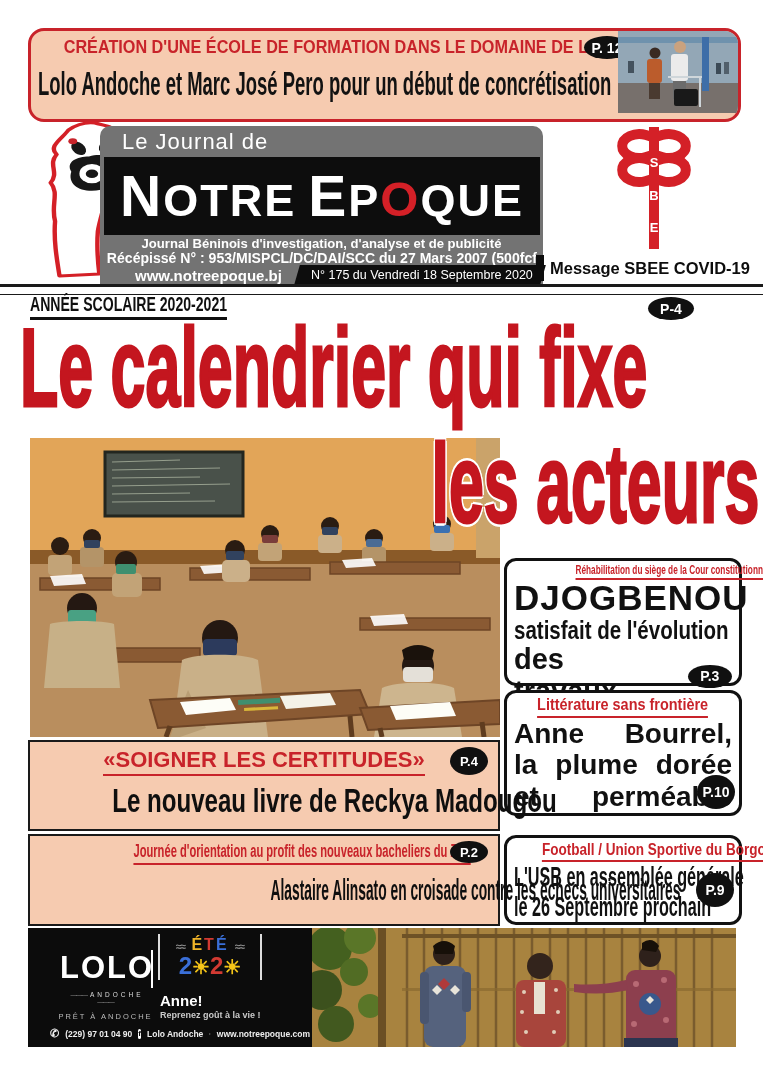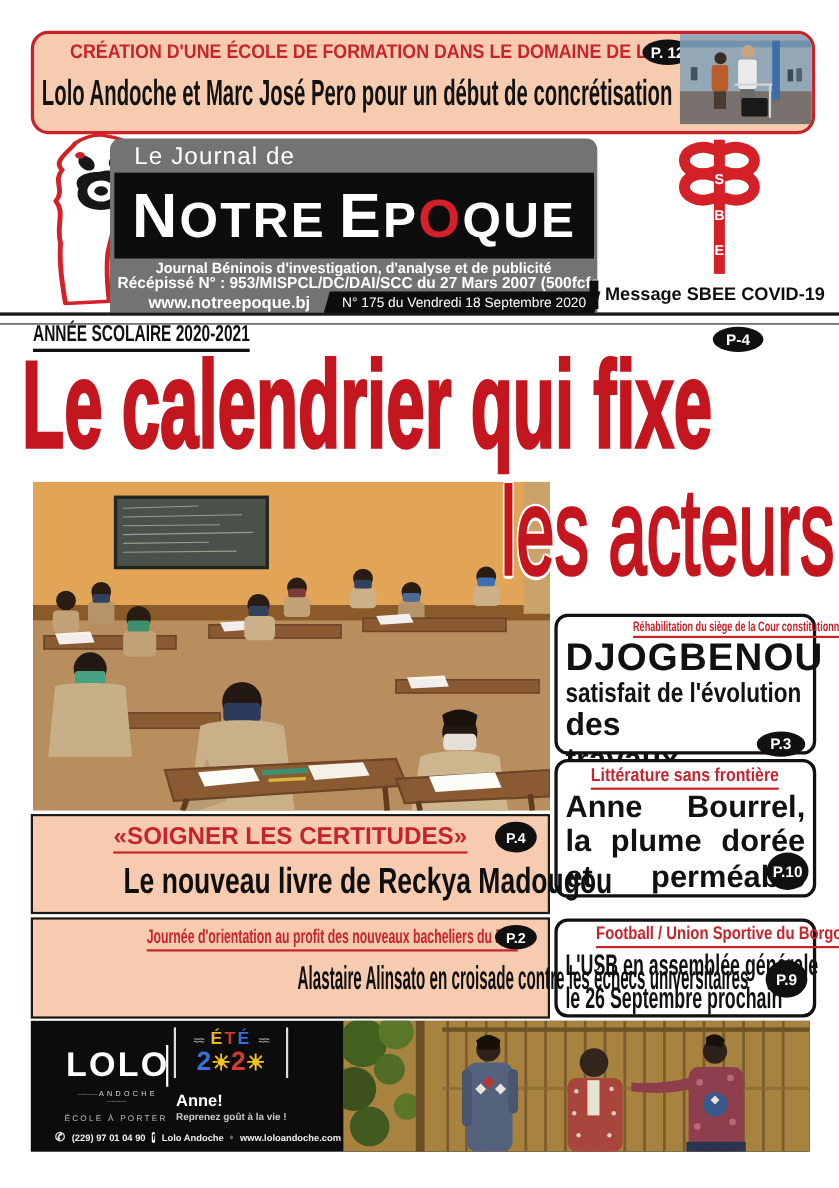--- a/index.html
+++ b/index.html
@@ -53,21 +53,21 @@
       font-weight:bold;font-size:16.5px;white-space:nowrap;}
   .rule{position:absolute;left:0;top:284px;width:763px;height:7px;
       border-top:3px solid #1a1a1a;border-bottom:1px solid #1a1a1a;}
 
   
   .lead-kicker{position:absolute;left:30px;top:292px;font-size:21px;font-weight:bold;color:#101010;}
   .lead-kicker .sq{border-bottom:3px solid #101010;padding-bottom:1px;}
   .lead-badge{position:absolute;left:648px;top:297px;}
   .headline1{position:absolute;left:20px;top:302px;font-size:112px;font-weight:700;
       color:#c4161f;line-height:1.18;-webkit-text-stroke:3px #c4161f;}
-  .headline2{position:absolute;right:4px;top:418px;font-size:112px;font-weight:400;
+  .headline2{position:absolute;right:4px;top:418px;font-size:112px;font-weight:700;
       color:#c4161f;line-height:1.18;-webkit-text-stroke:3px #c4161f;z-index:5;
       text-shadow:-4px 0 0 #fff,4px 0 0 #fff,0 -4px 0 #fff,0 4px 0 #fff,
                   -3px -3px 0 #fff,3px 3px 0 #fff,-3px 3px 0 #fff,3px -3px 0 #fff;}
 
   
   .classroom{position:absolute;left:30px;top:438px;width:470px;height:299px;z-index:1;}
 
   
   .rbox{position:absolute;left:504px;width:238px;background:#fff;border:3px solid #111;
       border-radius:12px;box-sizing:border-box;padding:2px 7px;}
@@ -370,21 +370,21 @@
     <span class="badge lb2-badge">P.2</span>
     <div class="head">
       <span class="sqc" style="transform:scaleX(0.46)">Alastaire Alinsato en croisade contre les échecs universitaires</span>
     </div>
   </div>
 
   <div class="ad">
     <div class="lolo">
       <div class="lolo-name">LOLO</div>
       <div class="lolo-sub">ANDOCHE</div>
-      <div class="lolo-tag">ÉCOLE À PORTER</div>
+      <div class="lolo-tag">PRÊT À ANDOCHE</div>
     </div>
 
     <div class="ete">
       <div class="ete-word">
         <span class="squig">≈≈</span>
         <span class="e1">É</span><span class="t">T</span><span class="e2">É</span>
         <span class="squig">≈≈</span>
       </div>
       <div class="ete-digits">
         <span class="d1">2</span><span class="sun">☀</span><span class="d2">2</span><span class="sun">☀</span>
@@ -397,21 +397,21 @@
     <div class="ad-contacts">
       <span class="ph-ic">✆</span>
       <span>(229) 97 01 04 90</span>
       <span class="fb-ic">f</span>
       <span>Lolo Andoche</span>
       <svg width="10" height="10" viewBox="0 0 10 10">
         <circle cx="5" cy="5" r="4.2" fill="none" stroke="#fff" stroke-width="1"></circle>
         <ellipse cx="5" cy="5" rx="2" ry="4.2" fill="none" stroke="#fff" stroke-width="0.8"></ellipse>
         <line x1="0.8" y1="5" x2="9.2" y2="5" stroke="#fff" stroke-width="0.8"></line>
       </svg>
-      <span>www.loloandoche.com</span>
+      <span>www.notreepoque.com</span>
     </div>
 
     <svg class="ad-photo" viewBox="0 0 424 119" preserveAspectRatio="none">
       <rect width="424" height="119" fill="#a8833f"></rect>
       <g stroke="#7a5c2e" stroke-width="2.5">
         <line x1="95" y1="0" x2="95" y2="119"></line>
           <line x1="112" y1="0" x2="112" y2="119"></line>
         <line x1="130" y1="0" x2="130" y2="119"></line>
           <line x1="148" y1="0" x2="148" y2="119"></line>
         <line x1="166" y1="0" x2="166" y2="119"></line>

